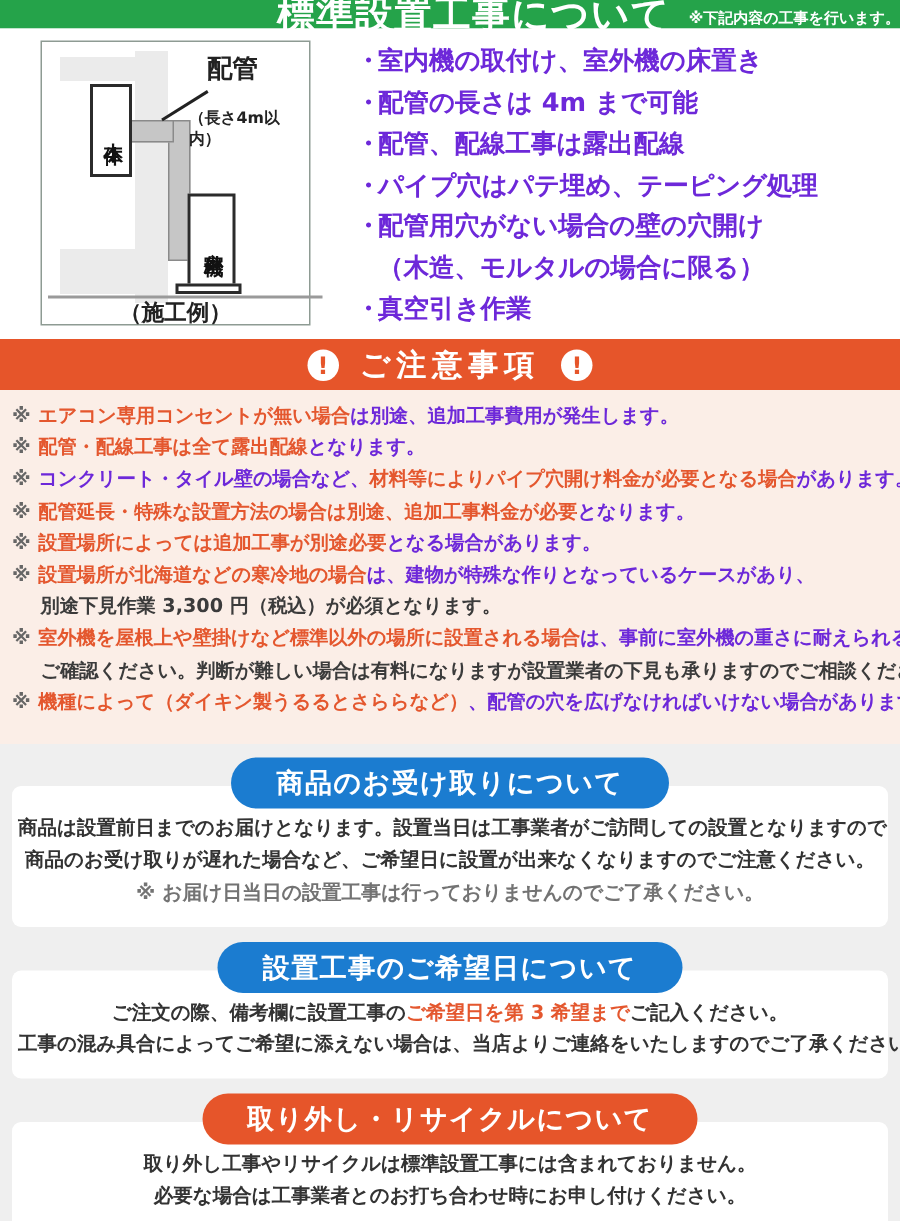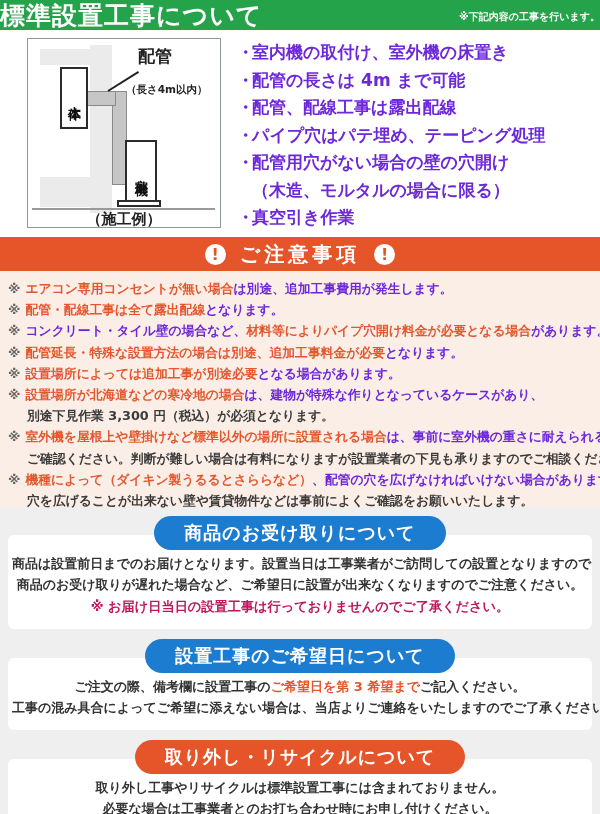--- a/index.html
+++ b/index.html
@@ -5,30 +5,30 @@
   html,body{margin:0;padding:0;}
   body{
     width:600px;height:814px;overflow:hidden;background:#efefef;
     font-family:"DejaVu Sans","Liberation Sans",sans-serif;
     font-weight:700;-webkit-font-smoothing:antialiased;
   }
   .page{width:600px;height:814px;position:relative;background:#efefef;}
 
   
   .green-band{
-    height:30px;background:#25a34a;color:#fff;
-    display:flex;align-items:center;justify-content:space-between;gap:12px;
+    height:19px;background:#25a34a;color:#fff;
+    display:flex;align-items:center;justify-content:flex-end;gap:12px;
   }
   .green-band .title{font-size:25px;letter-spacing:1px;}
   .green-band .subtitle{font-size:10px;margin-top:4px;}
 
   
   .work{background:#ffffff;height:207px;position:relative;}
   .diagram{
-    position:absolute;left:27px;top:8px;width:194px;height:190px;
+    position:absolute;left:27px;top:8px;width:180px;height:190px;
     border:1px solid #8e9b93;background:#fff;box-sizing:border-box;
   }
   .diagram .wall-v{position:absolute;left:62px;top:6px;width:22px;height:168px;background:#ebebeb;}
   .diagram .wall-top{position:absolute;left:12px;top:10px;width:50px;height:16px;background:#ebebeb;}
   .diagram .wall-bot{position:absolute;left:12px;top:138px;width:50px;height:30px;background:#ebebeb;}
   .pipe-v{position:absolute;left:84px;top:52px;width:13px;height:92px;background:#c6c6c6;border:1px solid #8a8a8a;}
   .pipe-h{position:absolute;left:55px;top:52px;width:31px;height:13px;background:#c6c6c6;border:1px solid #8a8a8a;}
   .unit{
     position:absolute;background:#fff;border:2px solid #2b2b2b;
     display:flex;align-items:center;justify-content:center;
@@ -75,21 +75,21 @@
     display:table;margin:0 auto -15px;position:relative;z-index:1;
     padding:5px 30px 5px;border-radius:22px;color:#fff;font-size:18px;letter-spacing:1px;
   }
   .pill-blue{background:#1b7cd0;}
   .pill-orange{background:#e6552a;}
   .card{
     background:#fff;border-radius:6px;margin:0 8px;
     padding:19px 4px 12px;text-align:center;
   }
   .card-line{font-size:13px;color:#333;line-height:20.5px;white-space:nowrap;}
-  .card-warn{font-size:13.2px;color:#be185d;line-height:21px;margin-top:1px;white-space:nowrap;}
+  .card-warn{font-size:13.2px;color:#737373;line-height:21px;margin-top:1px;white-space:nowrap;}
 </style>
 </head>
 <body>
 
 <div class="page">
 
   <header class="green-band">
     <span class="title">標準設置工事について</span>
     <span class="subtitle">※下記内容の工事を行います。</span>
   </header>
@@ -131,21 +131,20 @@
       <div class="note"><span class="marker">※</span><span class="seg-red">エアコン専用コンセントが無い場合</span><span class="seg-dark">は別途、追加工事費用が発生します。</span></div>
       <div class="note"><span class="marker">※</span><span class="seg-red">配管・配線工事は全て露出配線</span><span class="seg-dark">となります。</span></div>
       <div class="note"><span class="marker">※</span><span class="seg-dark">コンクリート・タイル壁の場合など、</span><span class="seg-red">材料等によりパイプ穴開け料金が必要となる場合</span><span class="seg-dark">があります。</span></div>
       <div class="note"><span class="marker">※</span><span class="seg-red">配管延長・特殊な設置方法の場合は別途、追加工事料金が必要</span><span class="seg-dark">となります。</span></div>
       <div class="note"><span class="marker">※</span><span class="seg-red">設置場所によっては追加工事が別途必要</span><span class="seg-dark">となる場合があります。</span></div>
       <div class="note"><span class="marker">※</span><span class="seg-red">設置場所が北海道などの寒冷地の場合</span><span class="seg-dark">は、建物が特殊な作りとなっているケースがあり、</span></div>
       <div class="note cont">別途下見作業 3,300 円（税込）が必須となります。</div>
       <div class="note"><span class="marker">※</span><span class="seg-red">室外機を屋根上や壁掛けなど標準以外の場所に設置される場合</span><span class="seg-dark">は、事前に室外機の重さに耐えられるか</span></div>
       <div class="note cont">ご確認ください。判断が難しい場合は有料になりますが設置業者の下見も承りますのでご相談ください。</div>
       <div class="note"><span class="marker">※</span><span class="seg-red">機種によって（ダイキン製うるるとさららなど）</span><span class="seg-dark">、配管の穴を広げなければいけない場合があります。</span></div>
-      <div class="note cont">穴を広げることが出来ない壁や賃貸物件などは事前によくご確認をお願いいたします。</div>
     </section>
 
   <div class="cards">
 
     <div class="sec">
       <div class="pill pill-blue">商品のお受け取りについて</div>
       <div class="card">
         <div class="card-line">商品は設置前日までのお届けとなります。設置当日は工事業者がご訪問しての設置となりますので</div>
         <div class="card-line">商品のお受け取りが遅れた場合など、ご希望日に設置が出来なくなりますのでご注意ください。</div>
         <div class="card-warn">※ お届け日当日の設置工事は行っておりませんのでご了承ください。</div>

